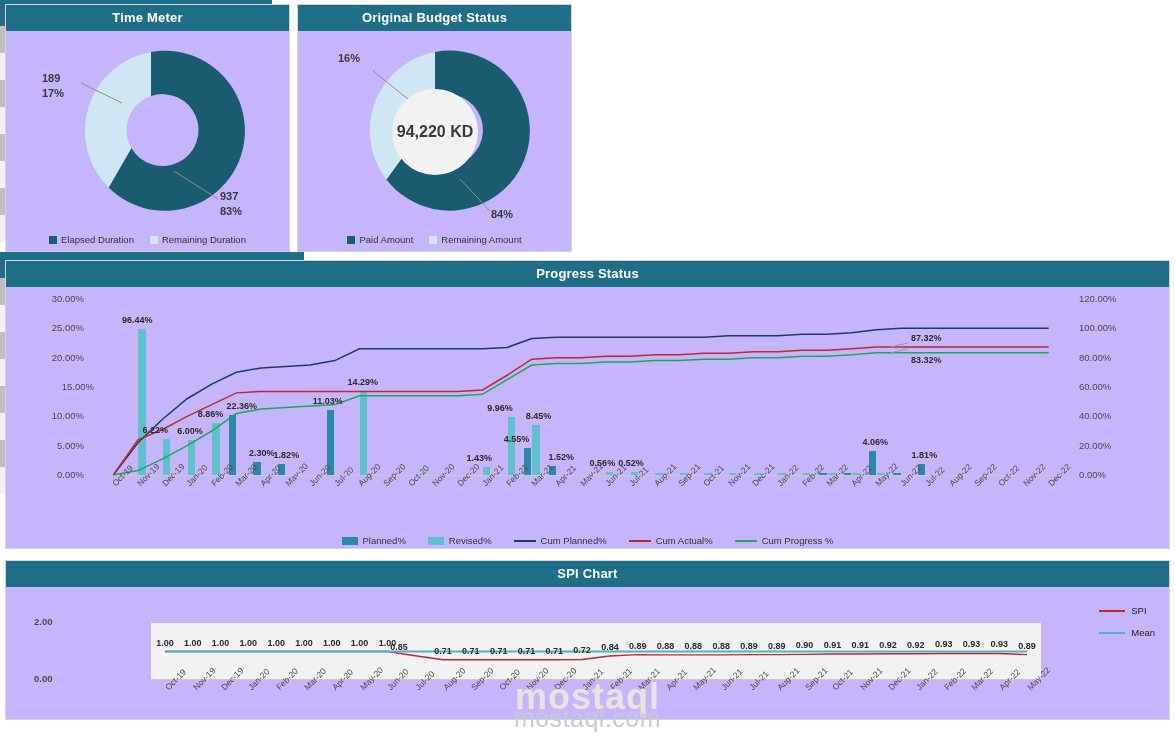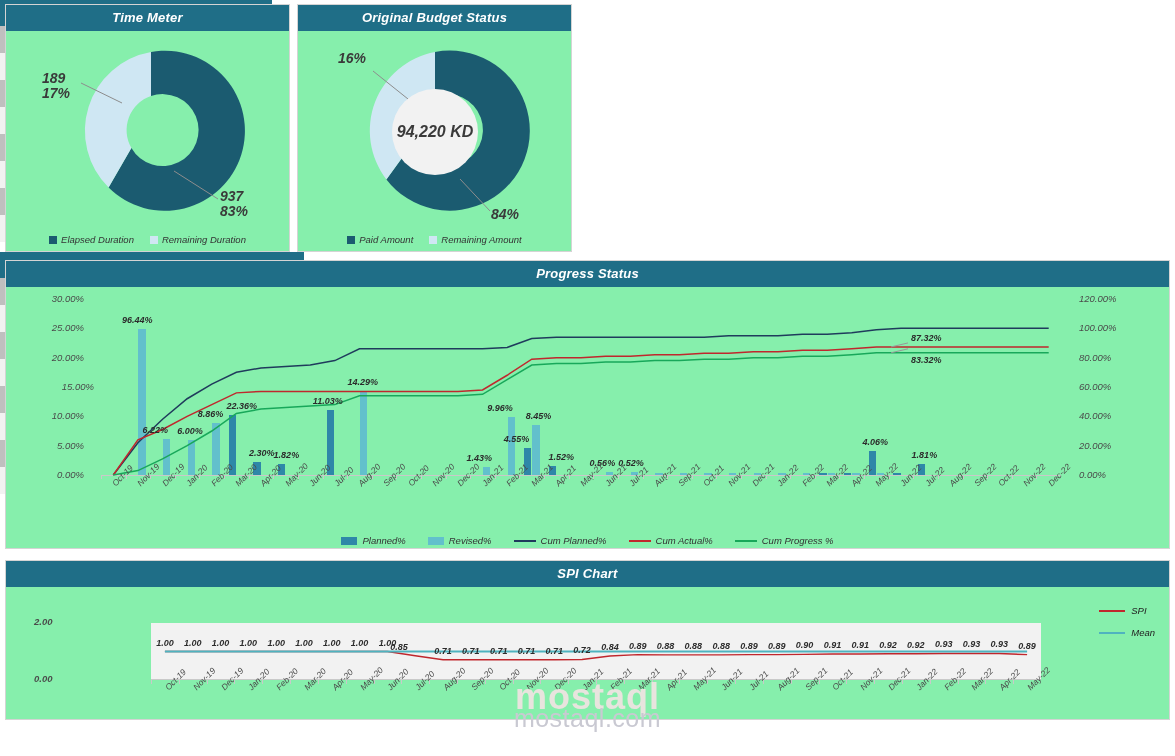--- a/index.html
+++ b/index.html
@@ -12,23 +12,22 @@
   }
   .dashboard {
     position: relative;
     width: 1175px; height: 756px;
     background: #ffffff;
   }
 
   
   .panel {
     position: absolute;
-    background: #86efac;
+    background: #c4b5fd;
     border: 1px solid #d4d4d4;
-    font-style: italic;
   }
   .panel-header {
     background: #1f6e87;
     color: #ffffff;
     font-weight: bold;
     font-size: 13px;
     text-align: center;
     line-height: 26px;
     height: 26px;
     letter-spacing: .2px;
@@ -53,21 +52,21 @@
     border-radius: 50%;
     background: #f2f2f2;
     display: flex; align-items: center; justify-content: center;
   }
   .donut .hole span {
     font-size: 16px; font-weight: bold; color: #3a3a3a;
     white-space: nowrap;
   }
   .callout {
     position: absolute;
-    font-size: 14px; font-weight: bold; color: #3a3a3a;
+    font-size: 11px; font-weight: bold; color: #3a3a3a;
     line-height: 15px; white-space: nowrap;
   }
 
   .legend-row {
     position: absolute;
     bottom: 8px; left: 0; width: 100%;
     display: flex; justify-content: center; gap: 16px;
     font-size: 9.5px; color: #333;
   }
   .legend-row .li { display: flex; align-items: center; gap: 4px; }

